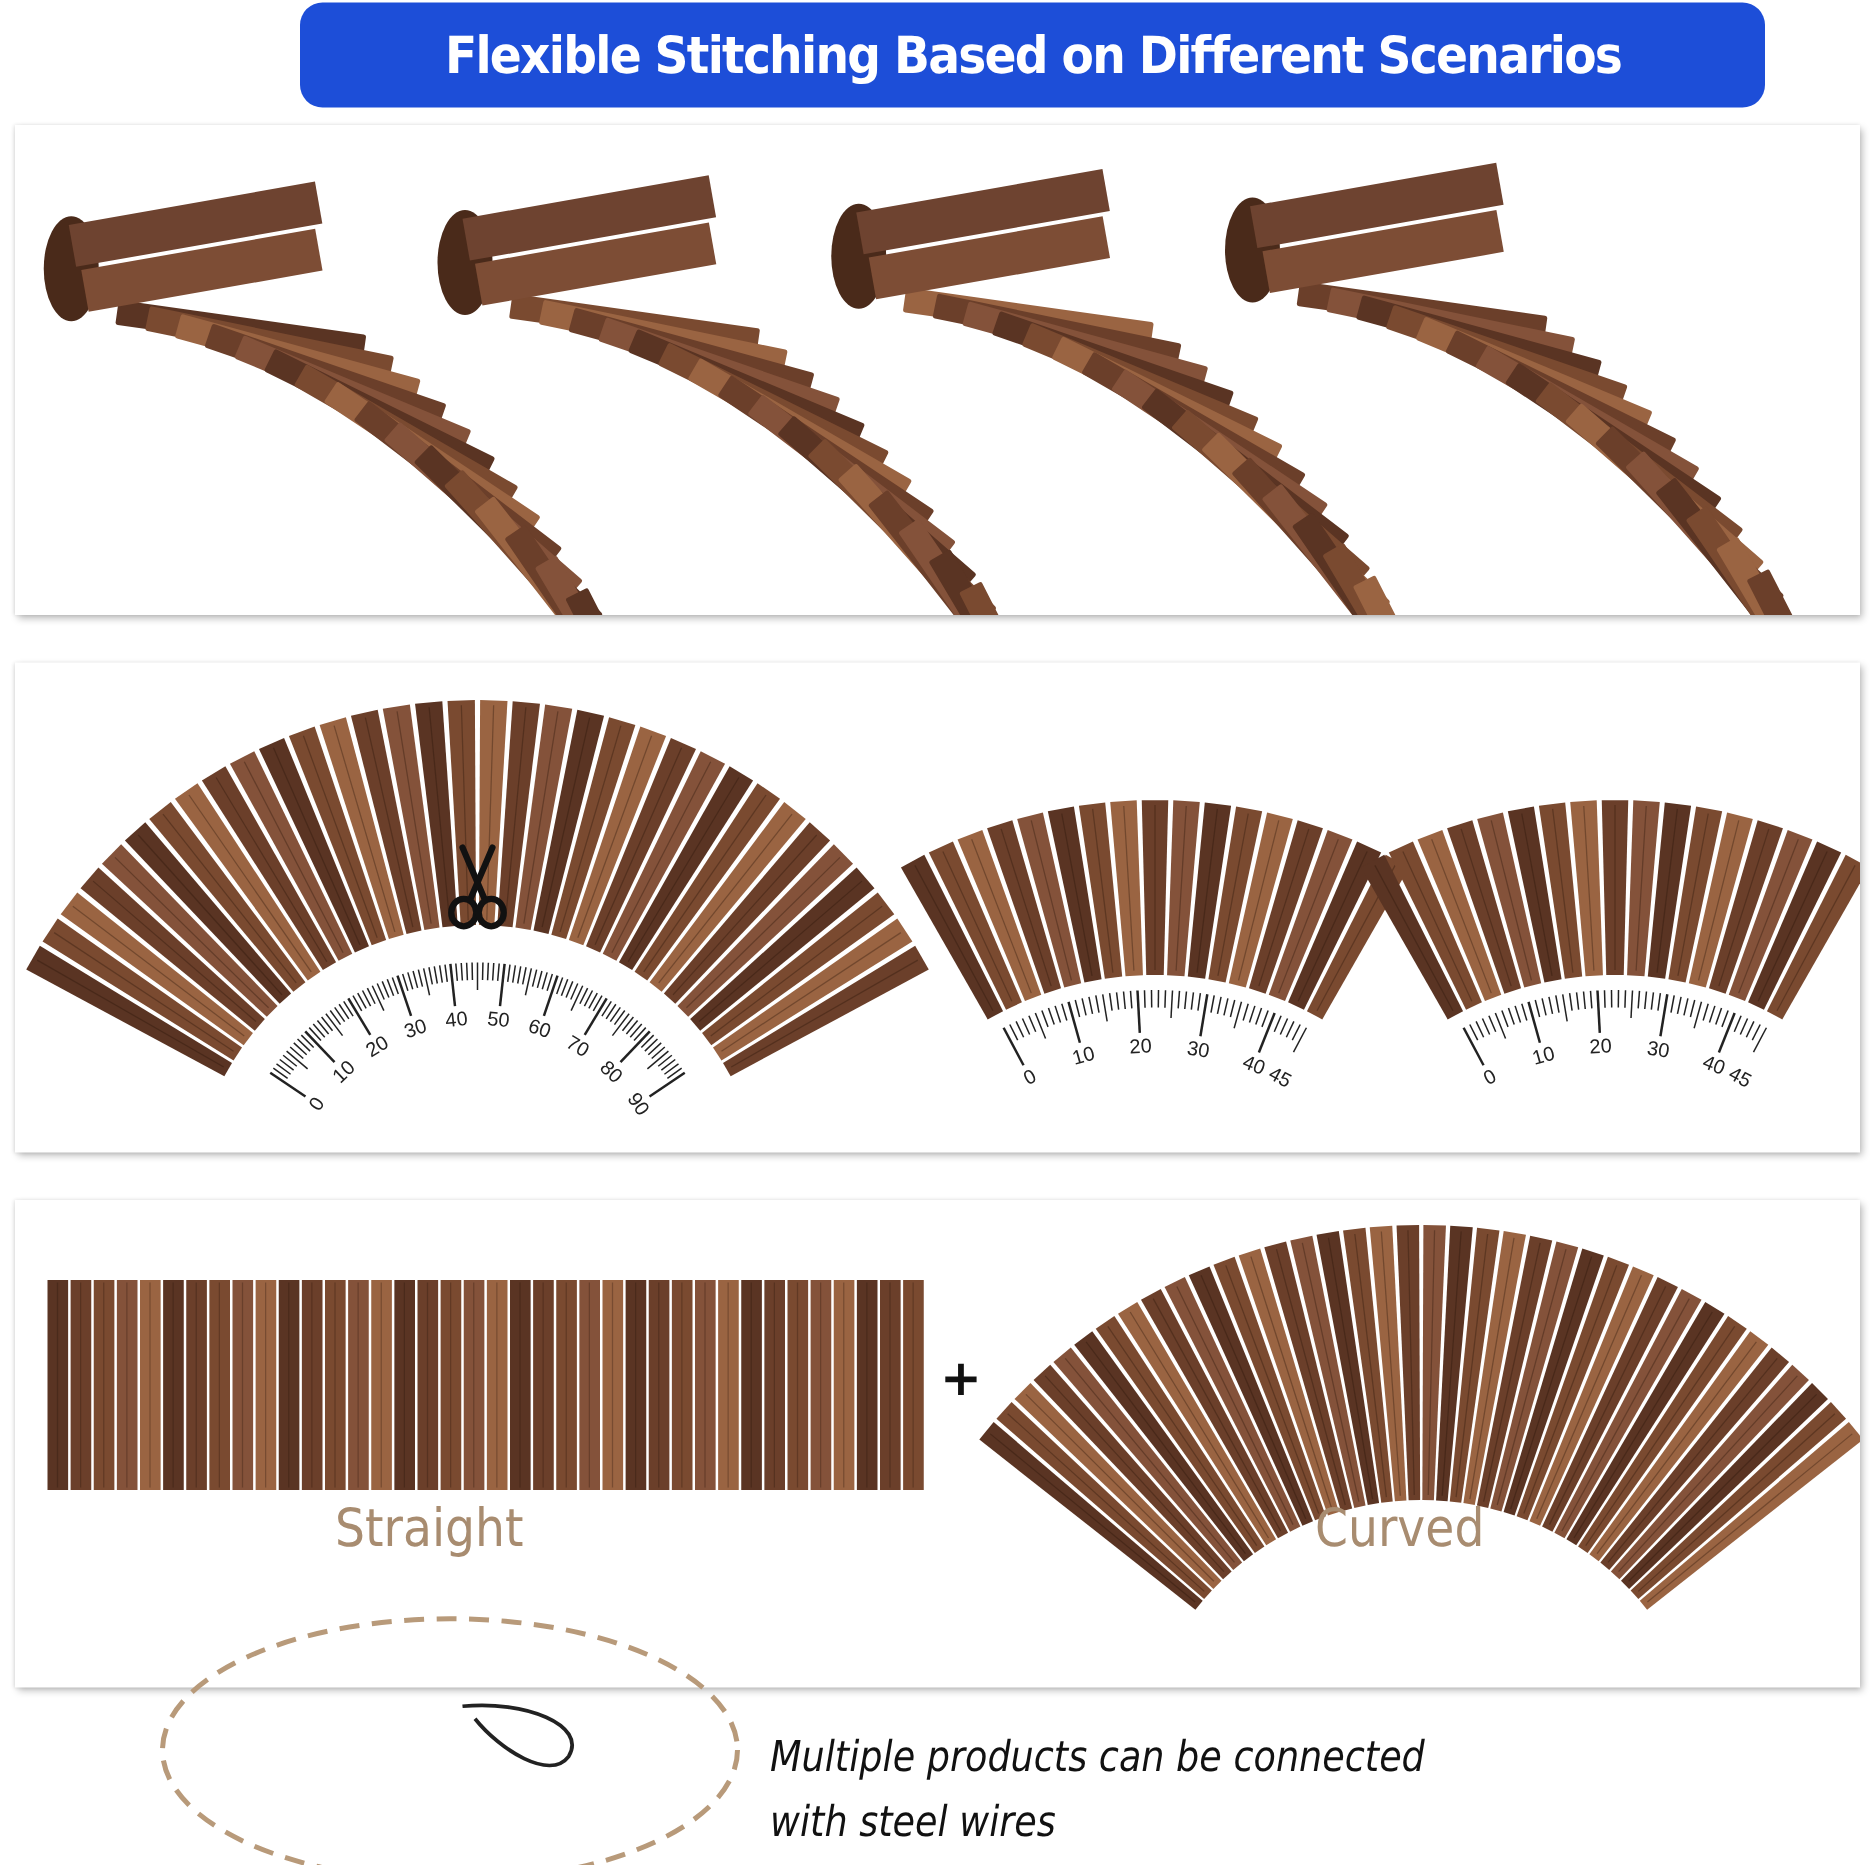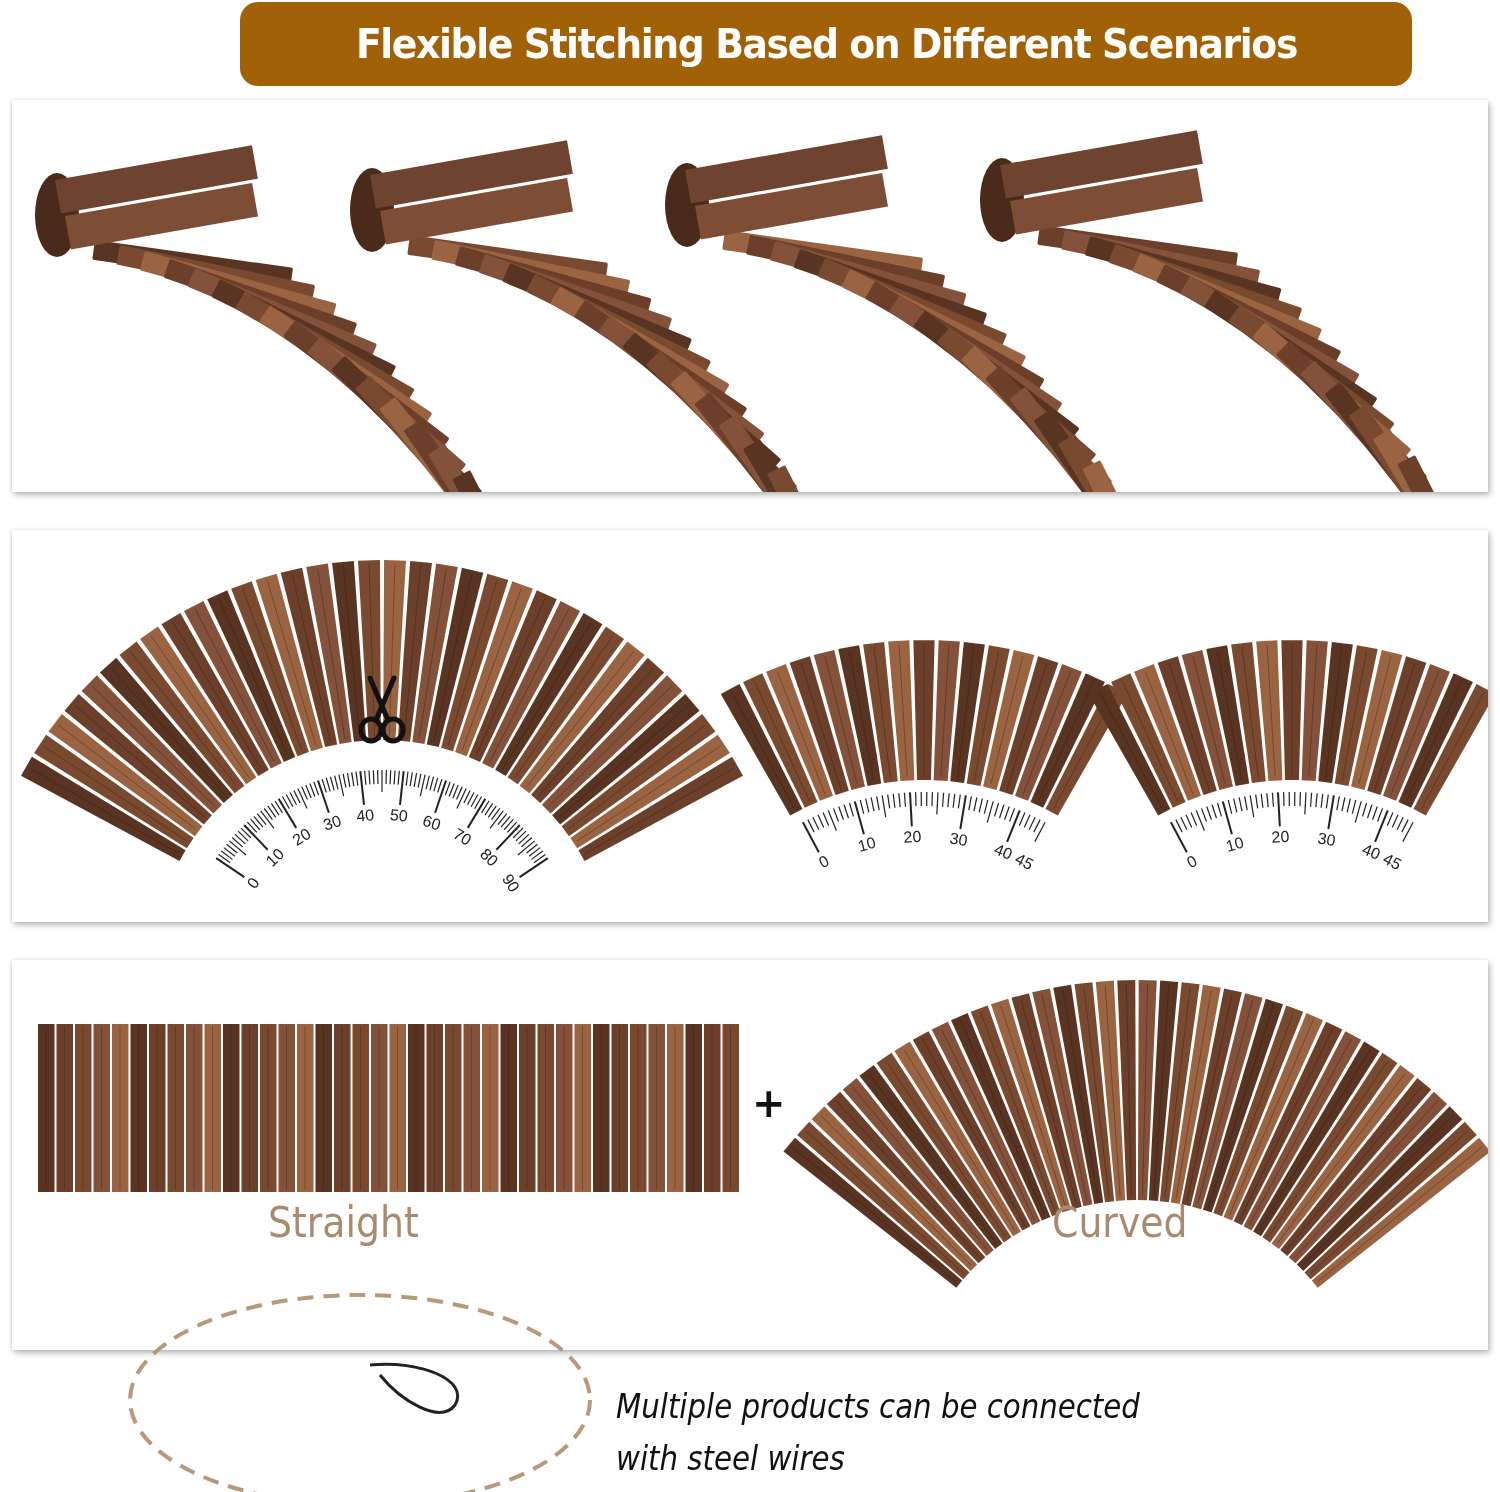--- a/index.html
+++ b/index.html
@@ -1,19 +1,19 @@
 <!DOCTYPE html>
 <html><head>
 <meta charset="utf-8">
 <style>
   html, body { margin:0; padding:0; background:#ffffff; }
   body { width:1500px; height:1492px; position:relative; overflow:hidden; font-family:"Liberation Sans", sans-serif; }
   .title-pill {
     position:absolute; left:240px; top:2px; width:1172px; height:84px;
-    background:#a16207; border-radius:18px;
+    background:#1d4ed8; border-radius:18px;
     display:flex; align-items:center; justify-content:center;
   }
   .title-pill span {
     color:#ffffff; font-family:"DejaVu Sans", sans-serif; font-weight:bold;
     font-size:41px; letter-spacing:-1.5px; transform:scaleX(0.92);
     white-space:nowrap;
   }
   .panel {
     position:absolute; left:12px; width:1476px; background:#fff;
     box-shadow: 2px 3px 6px rgba(0,0,0,0.28), -1px 0 3px rgba(0,0,0,0.10);

